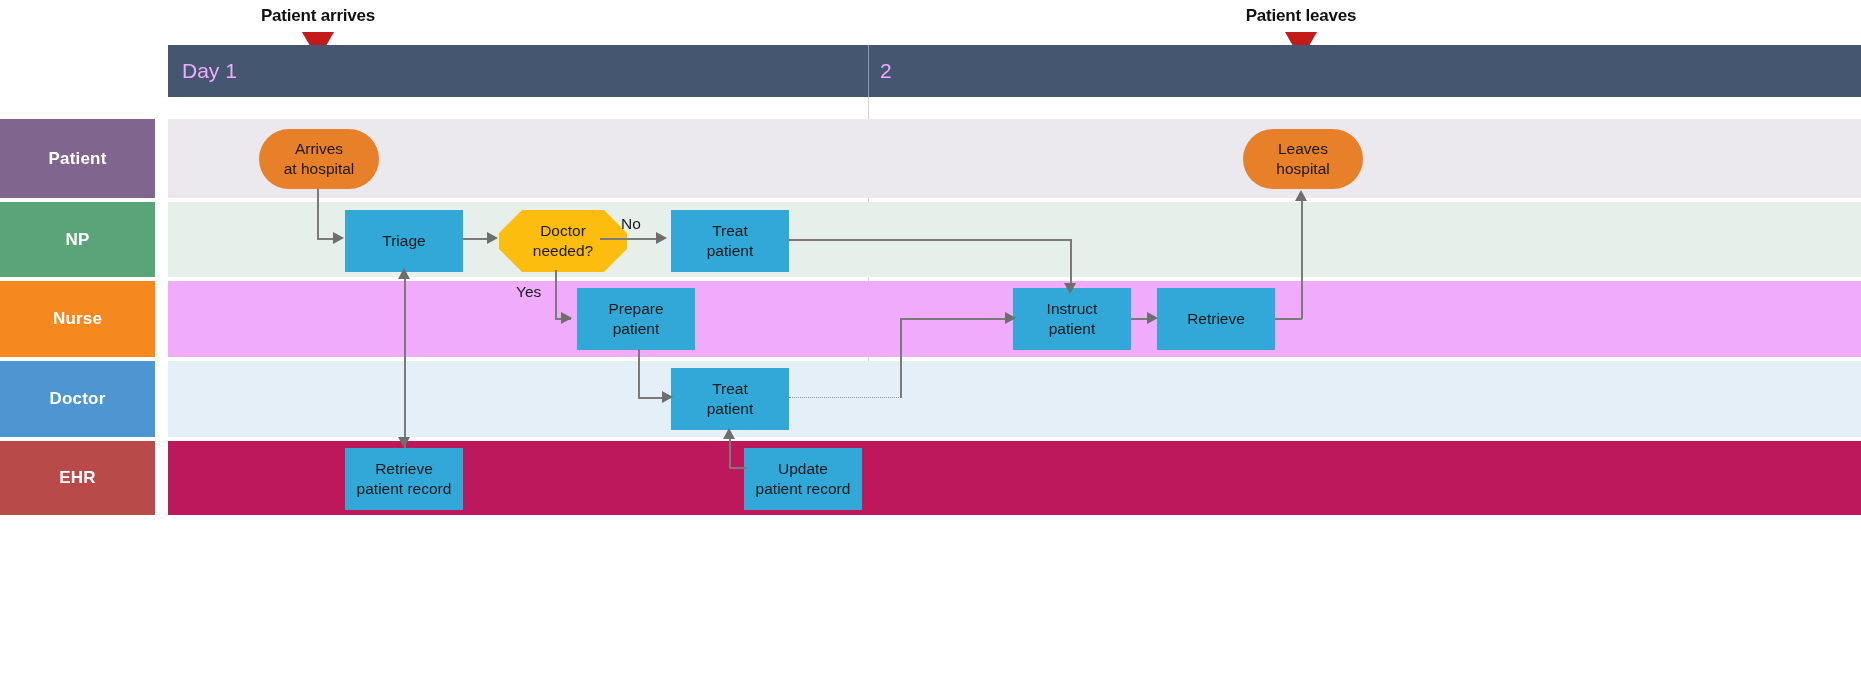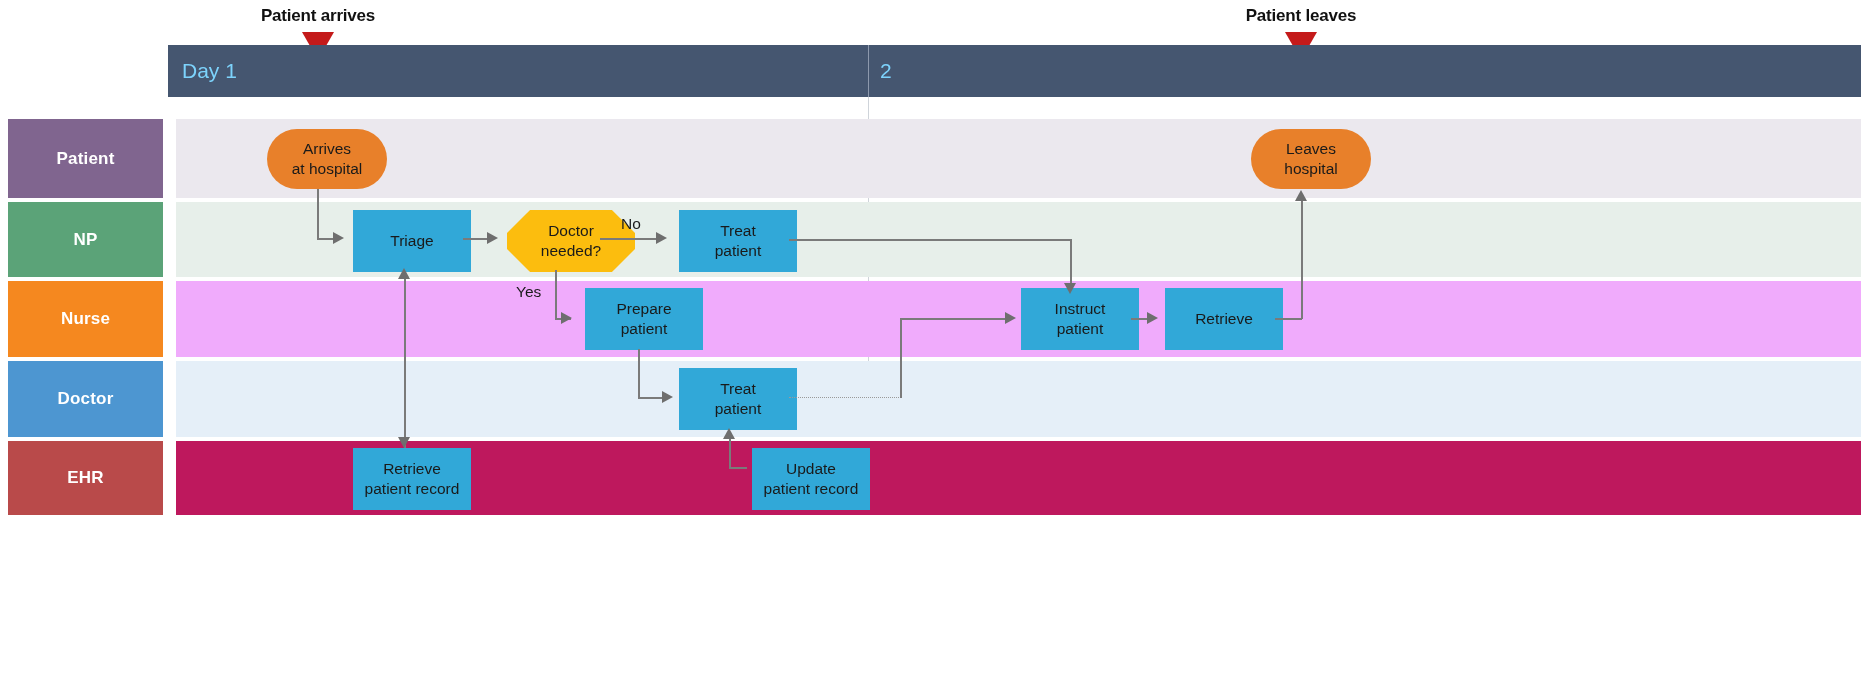--- a/index.html
+++ b/index.html
@@ -29,36 +29,36 @@
   }
 
   
   #timeline {
     position:absolute; left:168px; top:45px;
     width:1693px; height:52px;
     background:#455670;
   }
   #timeline .tl-text {
     position:absolute; top:50%; transform:translateY(-50%);
-    color:#7dd3fc; font-size:21px; font-weight:400;
+    color:#f0abfc; font-size:21px; font-weight:400;
     white-space:nowrap;
   }
   #timeline .tl-divider {
     position:absolute; top:0; width:1px; height:52px;
     background:#8d99ad;
   }
 
   
   .day-gridline {
     position:absolute; top:97px; height:324px; width:1px;
     background:#cfd4da;
   }
 
   
-  .lane { position:absolute; left:8px; width:1698px; }
+  .lane { position:absolute; left:0; width:1698px; }
   .lane-head {
     position:absolute; left:0; top:0;
     width:155px; height:100%;
     display:flex; align-items:center; justify-content:center;
     color:#ffffff; font-weight:bold; font-size:17px;
     letter-spacing:0.2px;
   }
   .lane-body {
     position:absolute; left:168px; top:0;
     width:1693px; height:100%;

